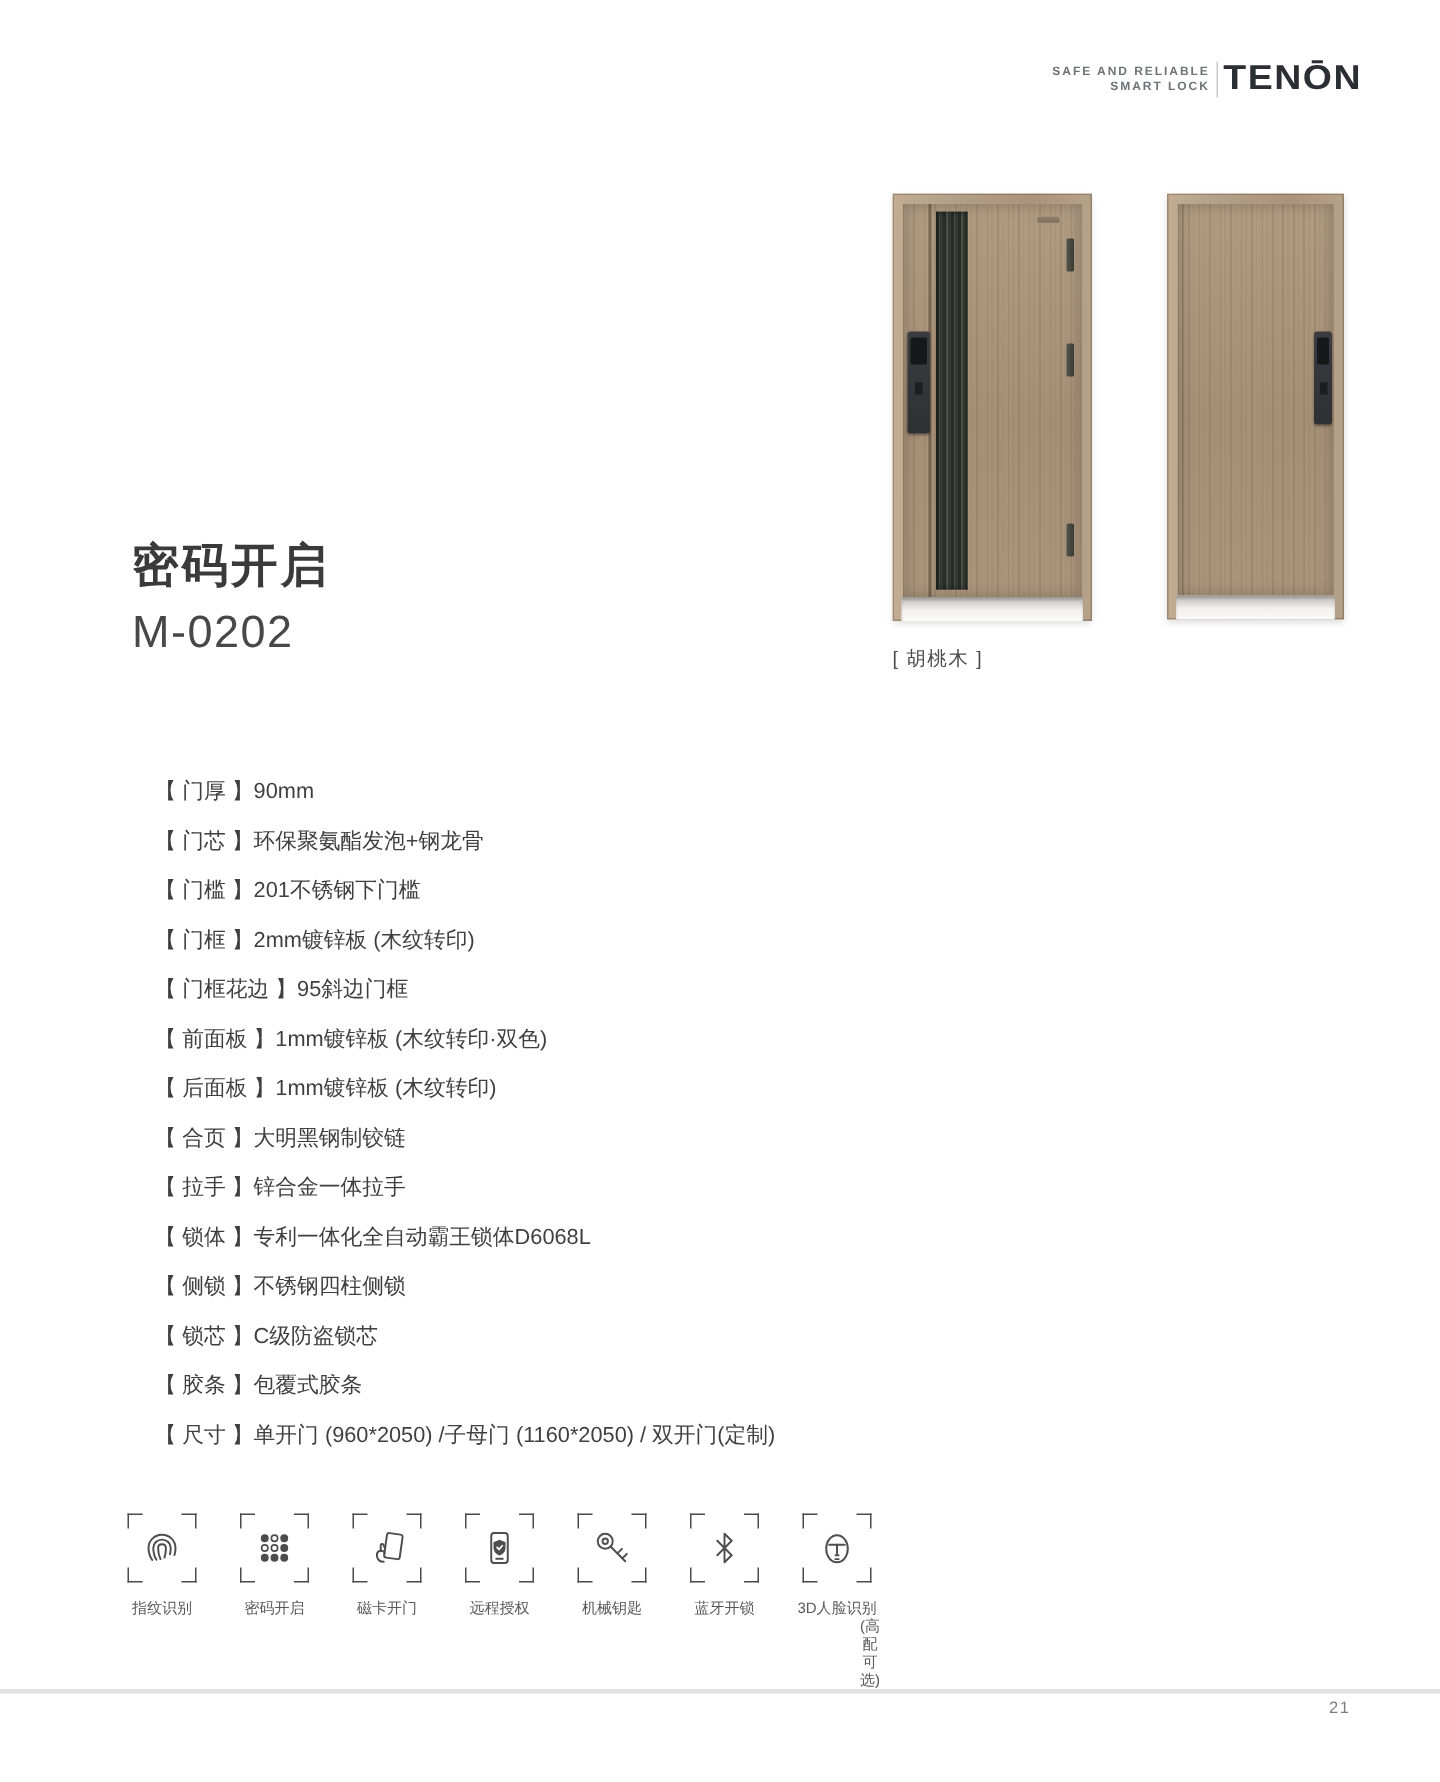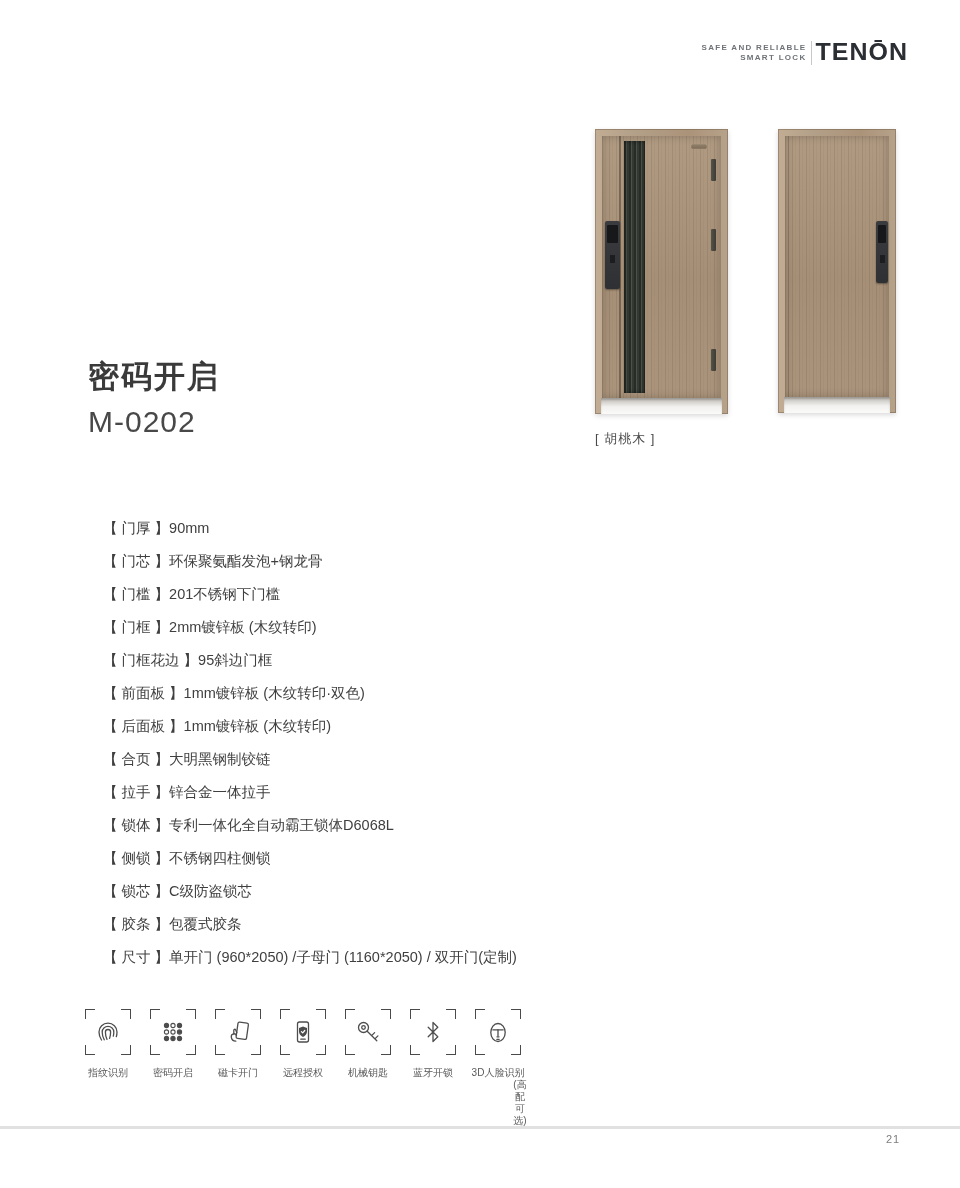--- a/index.html
+++ b/index.html
@@ -47,21 +47,21 @@
   .product-title{margin:0;font-size:31px;font-weight:700;letter-spacing:2px;color:#3a3a3a;}
   .product-model{margin:7px 0 0 0;font-size:30px;font-weight:300;letter-spacing:1px;color:#484848;}
 
   
   .specs{position:absolute;left:87px;top:496px;width:560px;list-style:none;margin:16px;padding:0;}
   .spec-row{height:33px;line-height:33px;font-size:14.5px;color:#3f3f3f;white-space:nowrap;}
   .spec-label{color:#3f3f3f;}
   .spec-value{color:#3f3f3f;}
 
   
-  .features{position:absolute;left:77px;top:1009px;display:flex;gap:3px;}
+  .features{position:absolute;left:77px;top:1009px;display:flex;gap:13px;}
   .feature{width:62px;display:flex;flex-direction:column;align-items:center;}
   .icon-frame{position:relative;width:46px;height:46px;display:flex;align-items:center;justify-content:center;}
   .icon-frame::before,.icon-frame::after,.icon-frame .bl,.icon-frame .br{
       content:"";position:absolute;width:9px;height:9px;}
   .icon-frame::before{top:0;left:0;border-top:1.2px solid #4a4a4a;border-left:1.2px solid #4a4a4a;}
   .icon-frame::after{top:0;right:0;border-top:1.2px solid #4a4a4a;border-right:1.2px solid #4a4a4a;}
   .icon-frame .bl{bottom:0;left:0;border-bottom:1.2px solid #4a4a4a;border-left:1.2px solid #4a4a4a;}
   .icon-frame .br{bottom:0;right:0;border-bottom:1.2px solid #4a4a4a;border-right:1.2px solid #4a4a4a;}
   .icon-frame svg{display:block;}
   .feature-label{margin-top:12px;font-size:10px;color:#595959;text-align:center;line-height:12px;}

